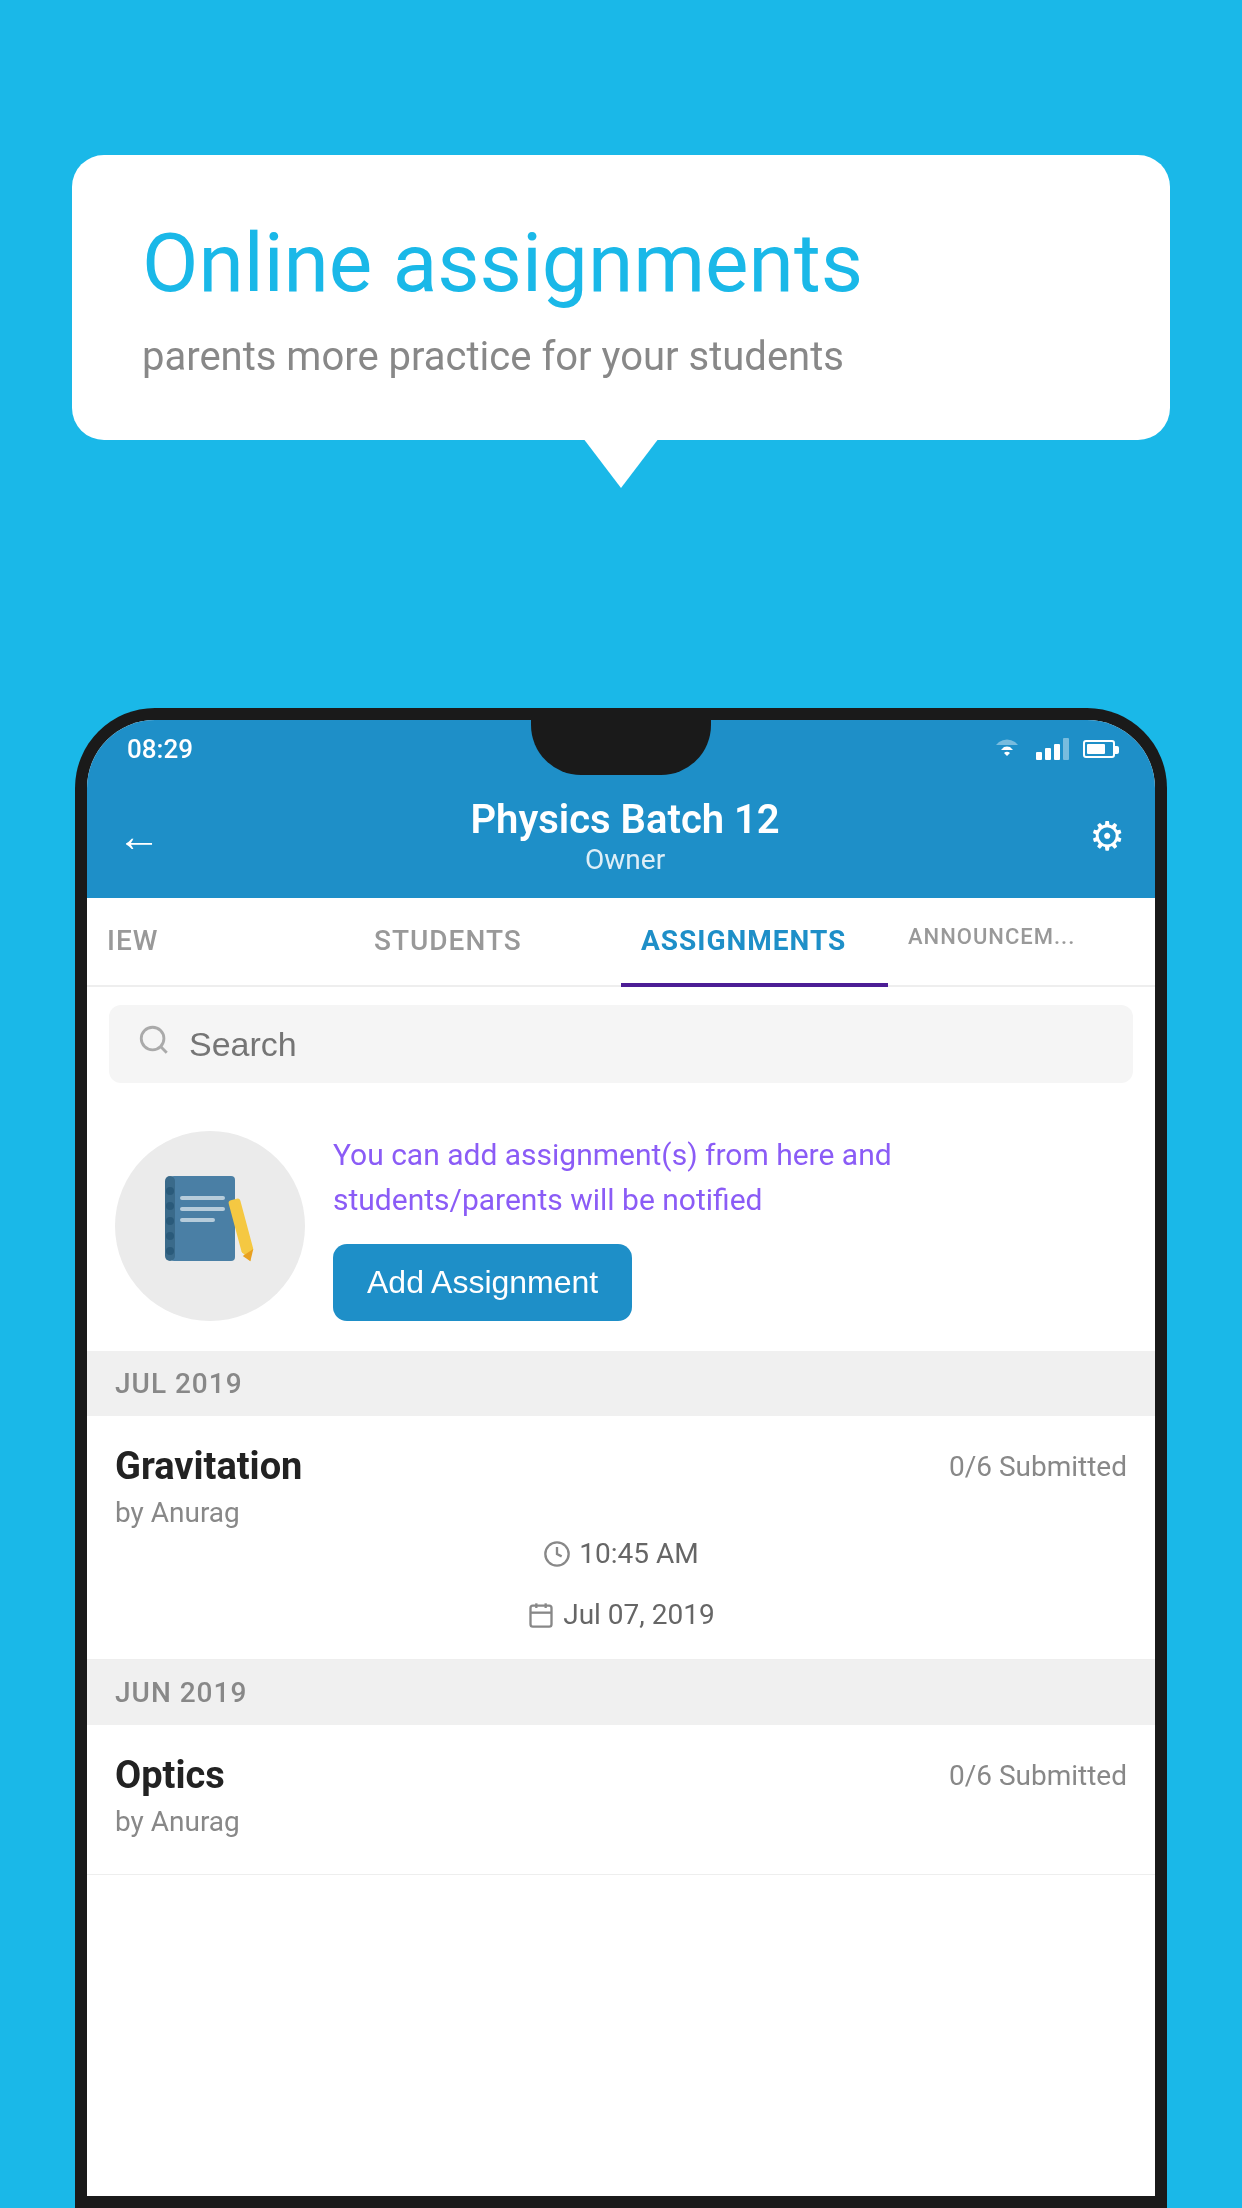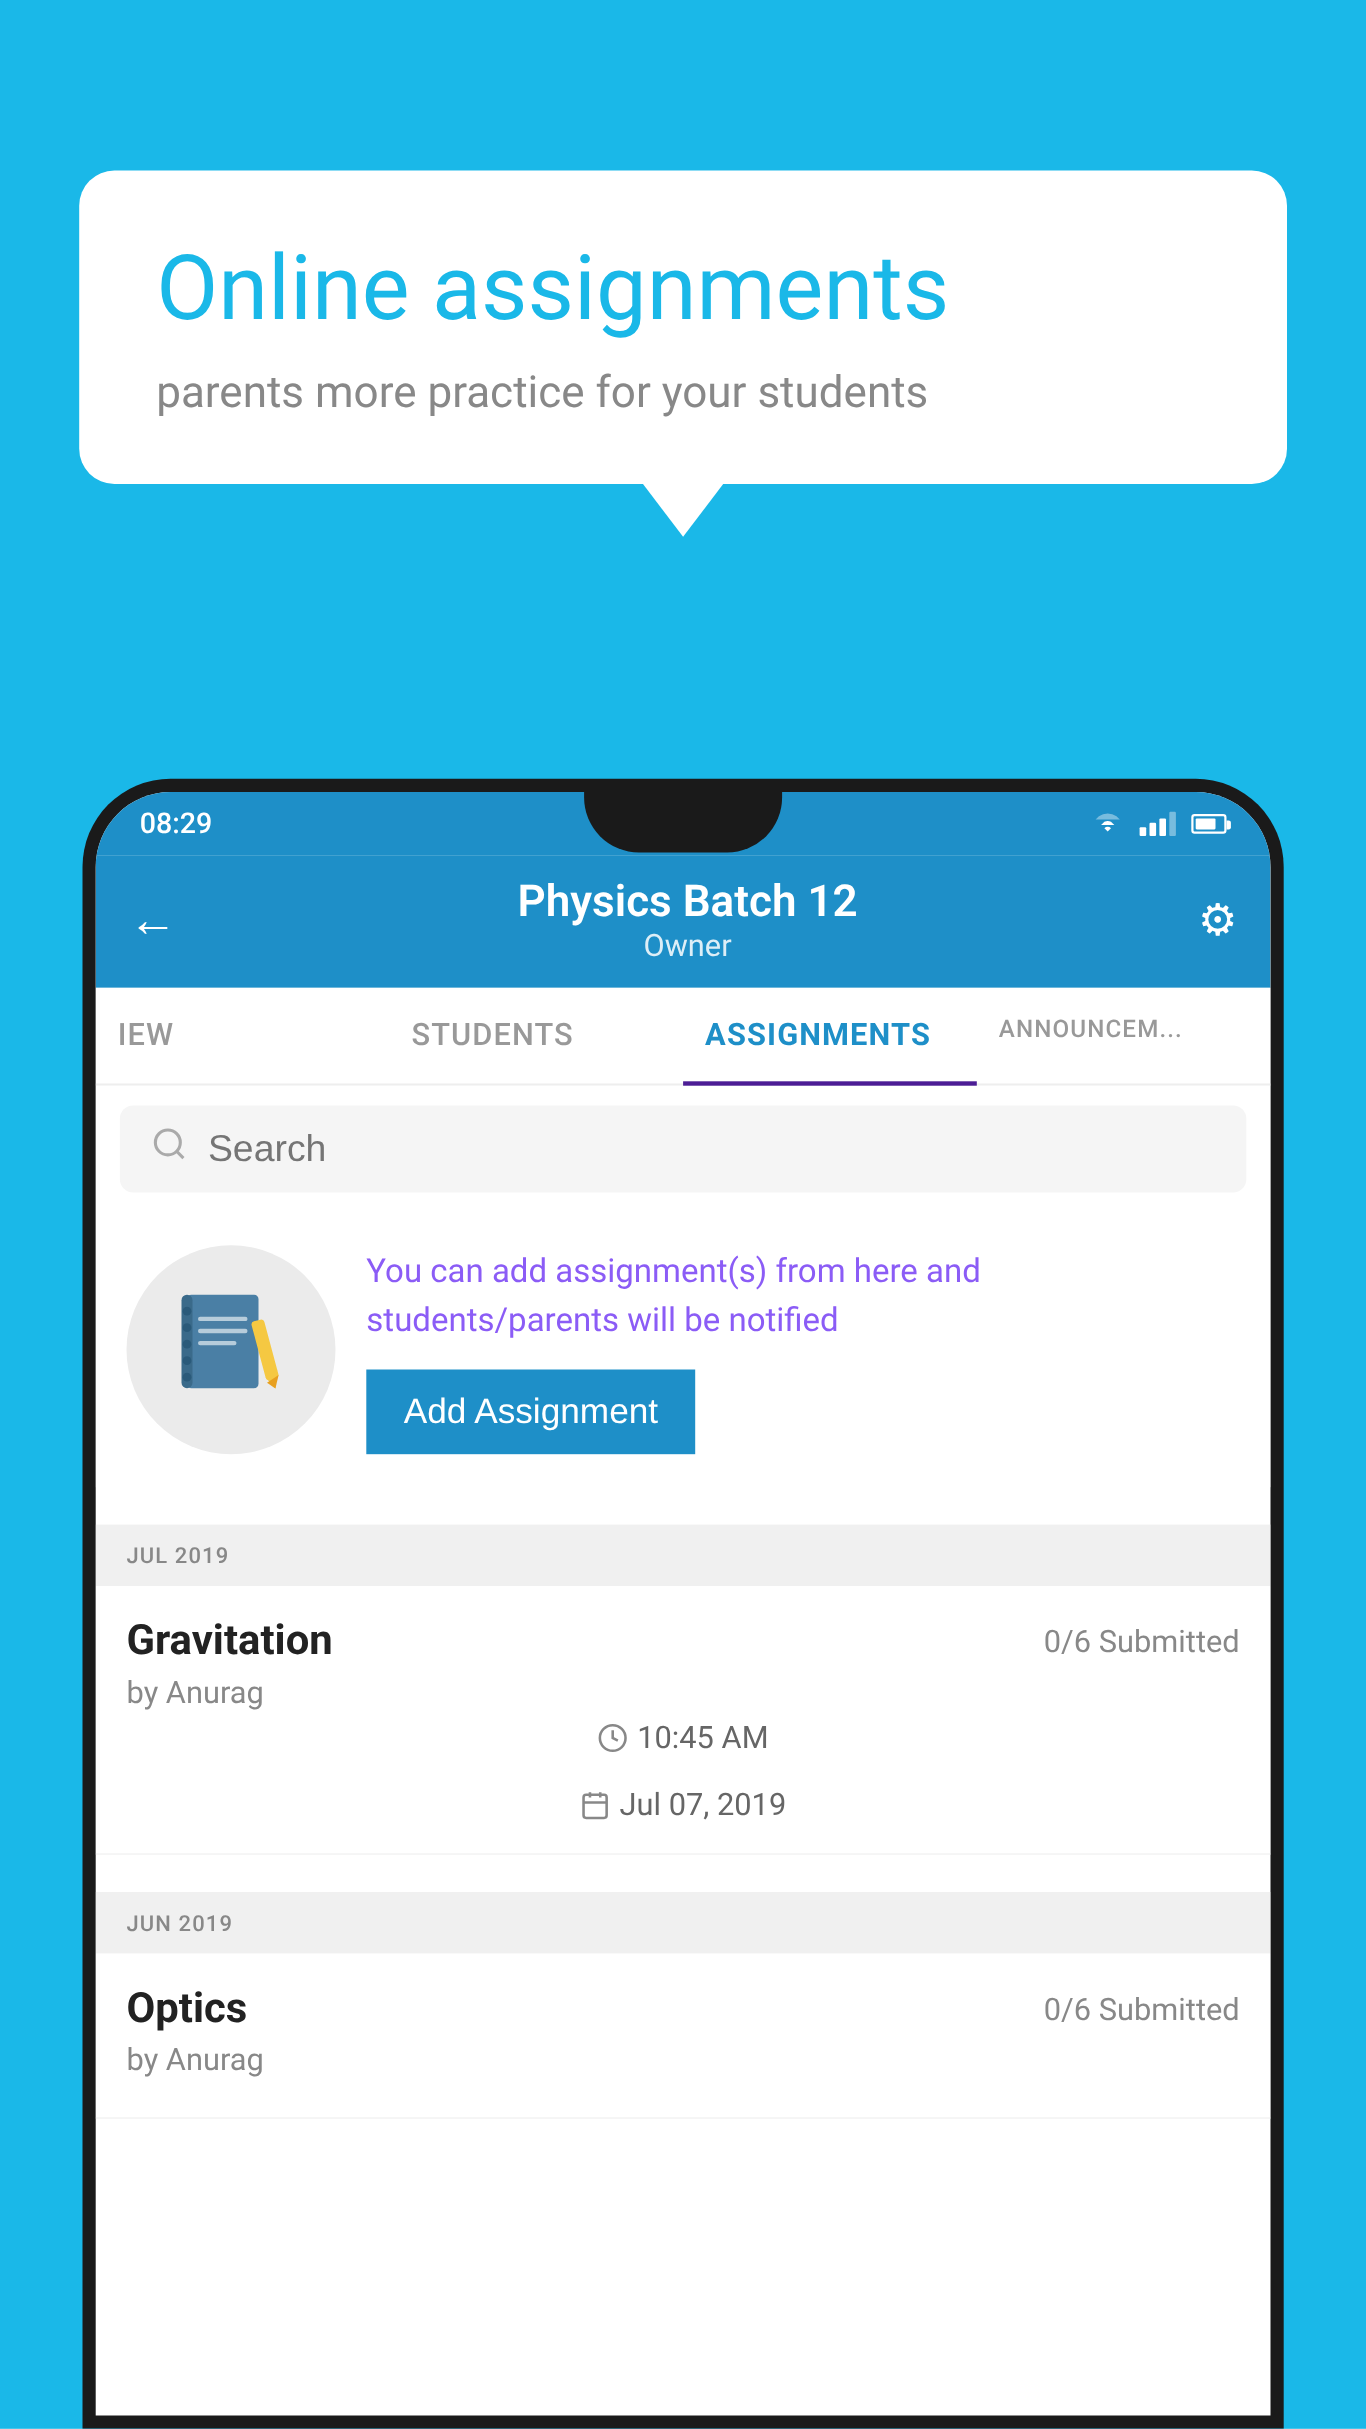--- a/index.html
+++ b/index.html
@@ -230,36 +230,35 @@
       color: #8b5cf6;
       font-size: 30px;
       line-height: 1.5;
       margin-bottom: 22px;
     }
 
     .add-assignment-btn {
       background: #1e8fc8;
       color: white;
       border: none;
-      border-radius: 0;
+      border-radius: 14px;
       padding: 20px 34px;
       font-size: 32px;
       font-weight: 500;
       cursor: pointer;
     }
 
     
     .section-header {
       background: #f0f0f0;
       padding: 16px 28px;
       color: #888;
-      font-size: 20px;
+      font-size: 28px;
       font-weight: 500;
       letter-spacing: 1px;
-      margin-top: 34px;
     }
 
     
     .assignment-item {
       background: white;
       padding: 28px 28px;
       border-bottom: 1px solid #eee;
     }
 
     .assignment-item .row1 {

